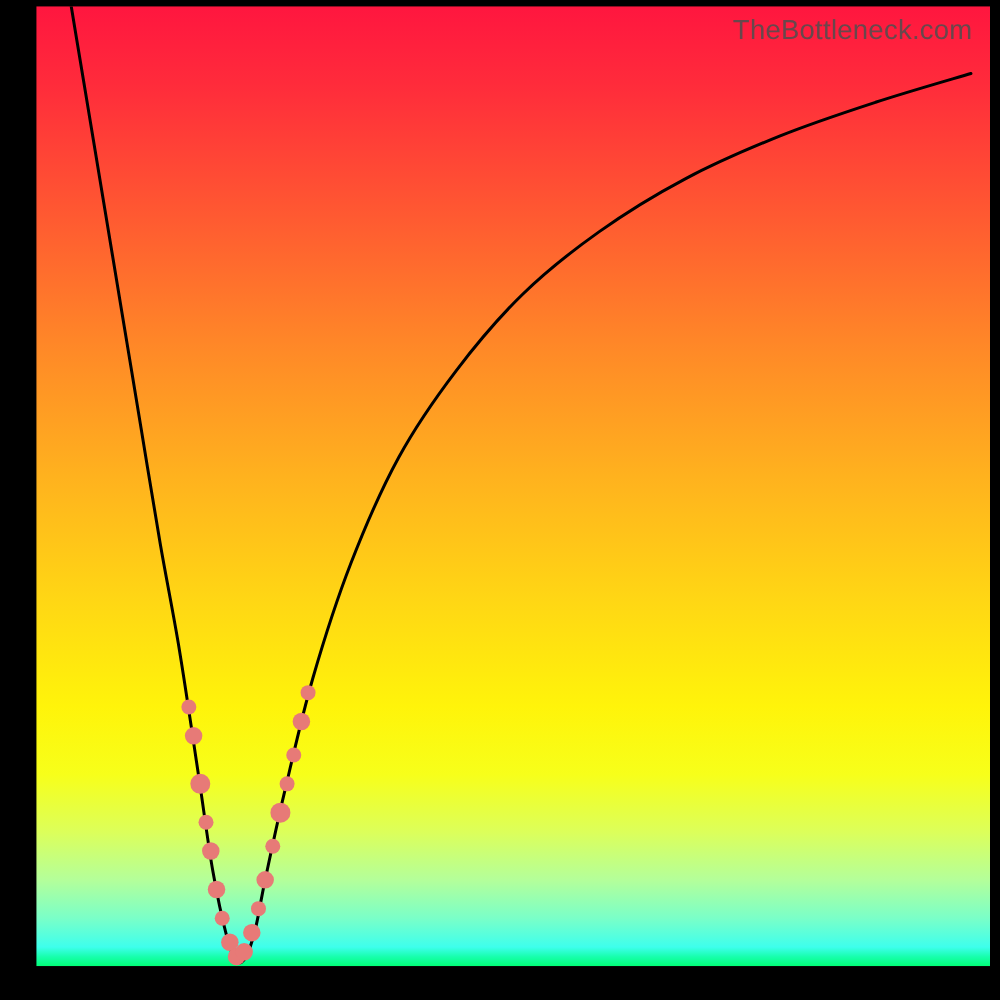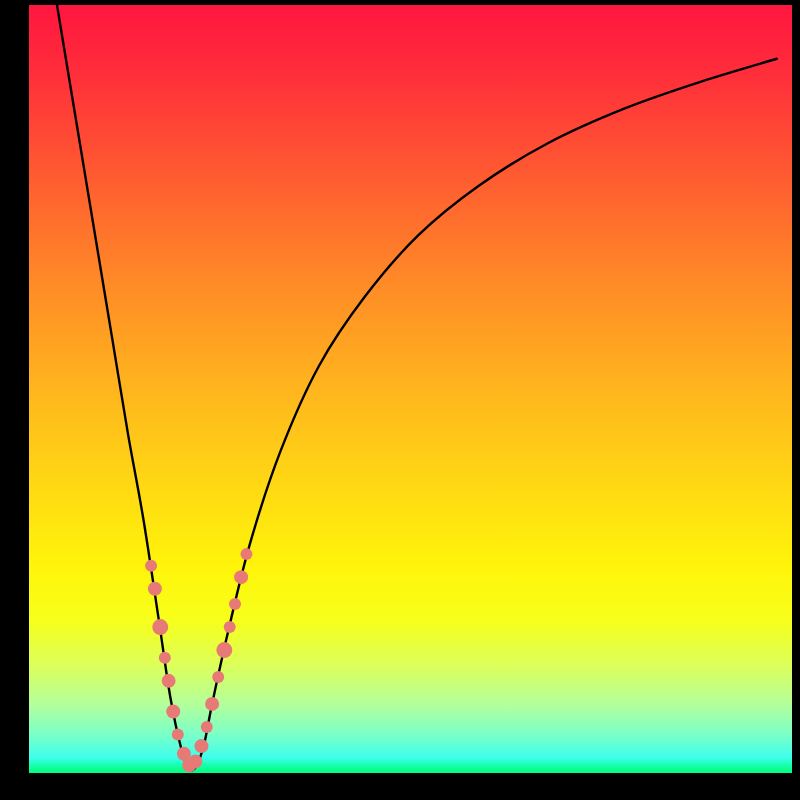--- a/index.html
+++ b/index.html
@@ -61,20 +61,21 @@
     width: 100%;
     height: 100%;
   }
 </style>
 </head>
 <body>
 
 <div class="frame">
   <div class="plot-area">
     <div class="gradient-bg"></div>
+    <div class="watermark">TheBottleneck.com</div>
     <svg class="curve" viewBox="0 0 763 768" preserveAspectRatio="none">
       <g>
         <path id="curve-path" fill="none" stroke="#000000" stroke-width="2.4" stroke-linecap="round" d="M 22.89 -30.72 C 25.43 -15.36, 33.06 30.72, 38.15 61.44 C 43.24 92.16, 48.32 122.88, 53.41 153.60 C 58.50 184.32, 63.58 215.04, 68.67 245.76 C 73.76 276.48, 78.84 307.20, 83.93 337.92 C 89.02 368.64, 94.10 400.64, 99.19 430.08 C 104.28 459.52, 109.36 483.84, 114.45 514.56 C 119.54 545.28, 125.26 584.96, 129.71 614.40 C 134.16 643.84, 137.34 669.44, 141.16 691.20 C 144.97 712.96, 149.42 732.80, 152.60 744.96 C 155.78 757.12, 157.69 761.60, 160.23 764.16 C 162.77 766.72, 165.32 764.80, 167.86 760.32 C 170.40 755.84, 172.95 747.52, 175.49 737.28 C 178.03 727.04, 179.31 716.80, 183.12 698.88 C 186.94 680.96, 192.02 656.64, 198.38 629.76 C 204.74 602.88, 212.37 568.32, 221.27 537.60 C 230.17 506.88, 240.35 474.88, 251.79 445.44 C 263.24 416.00, 275.95 386.56, 289.94 360.96 C 303.93 335.36, 319.19 313.60, 335.72 291.84 C 352.25 270.08, 370.06 248.96, 389.13 230.40 C 408.20 211.84, 428.55 195.84, 450.17 180.48 C 471.79 165.12, 494.68 151.04, 518.84 138.24 C 543.00 125.44, 569.71 113.92, 595.14 103.68 C 620.57 93.44, 646.01 85.12, 671.44 76.80 C 696.87 68.48, 735.02 57.60, 747.74 53.76"></path>
       </g>
       <g id="markers">
           <circle cx="122.08" cy="560.64" r="6" fill="#e77a77"></circle>
           <circle cx="125.90" cy="583.68" r="7" fill="#e77a77"></circle>
           <circle cx="131.24" cy="622.08" r="8" fill="#e77a77"></circle>
           <circle cx="135.81" cy="652.80" r="6" fill="#e77a77"></circle>
           <circle cx="139.63" cy="675.84" r="7" fill="#e77a77"></circle>

